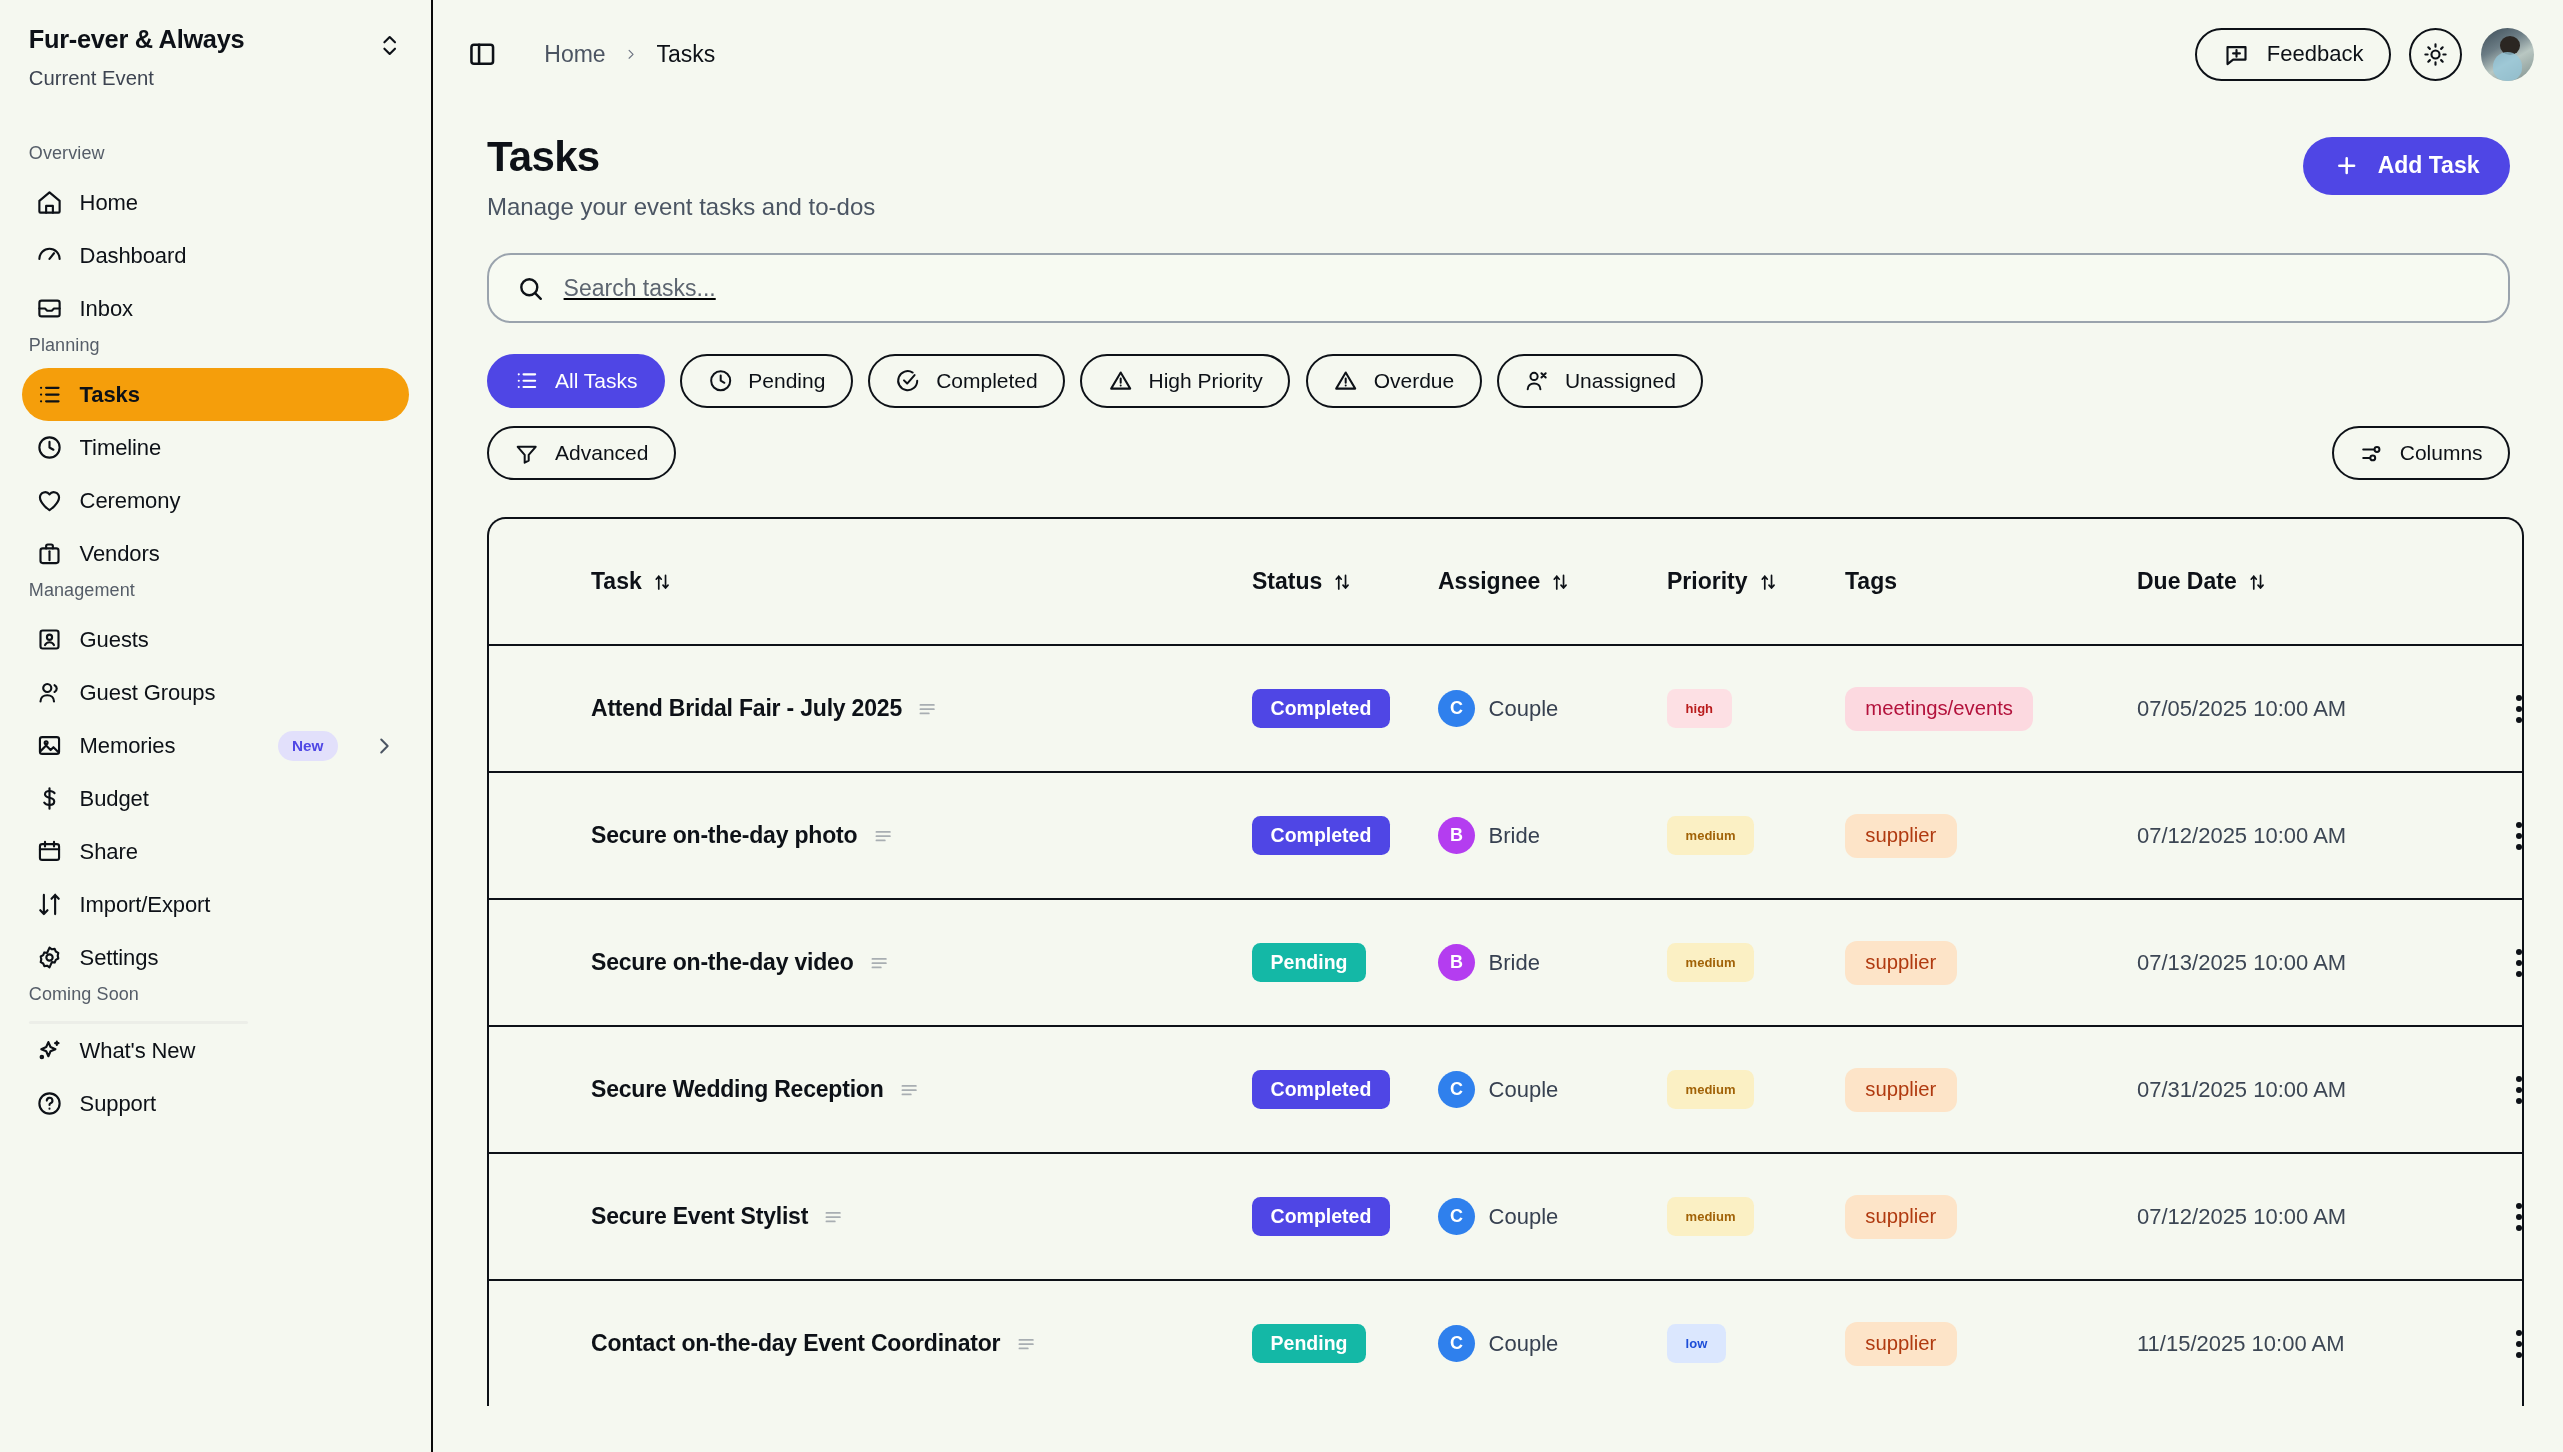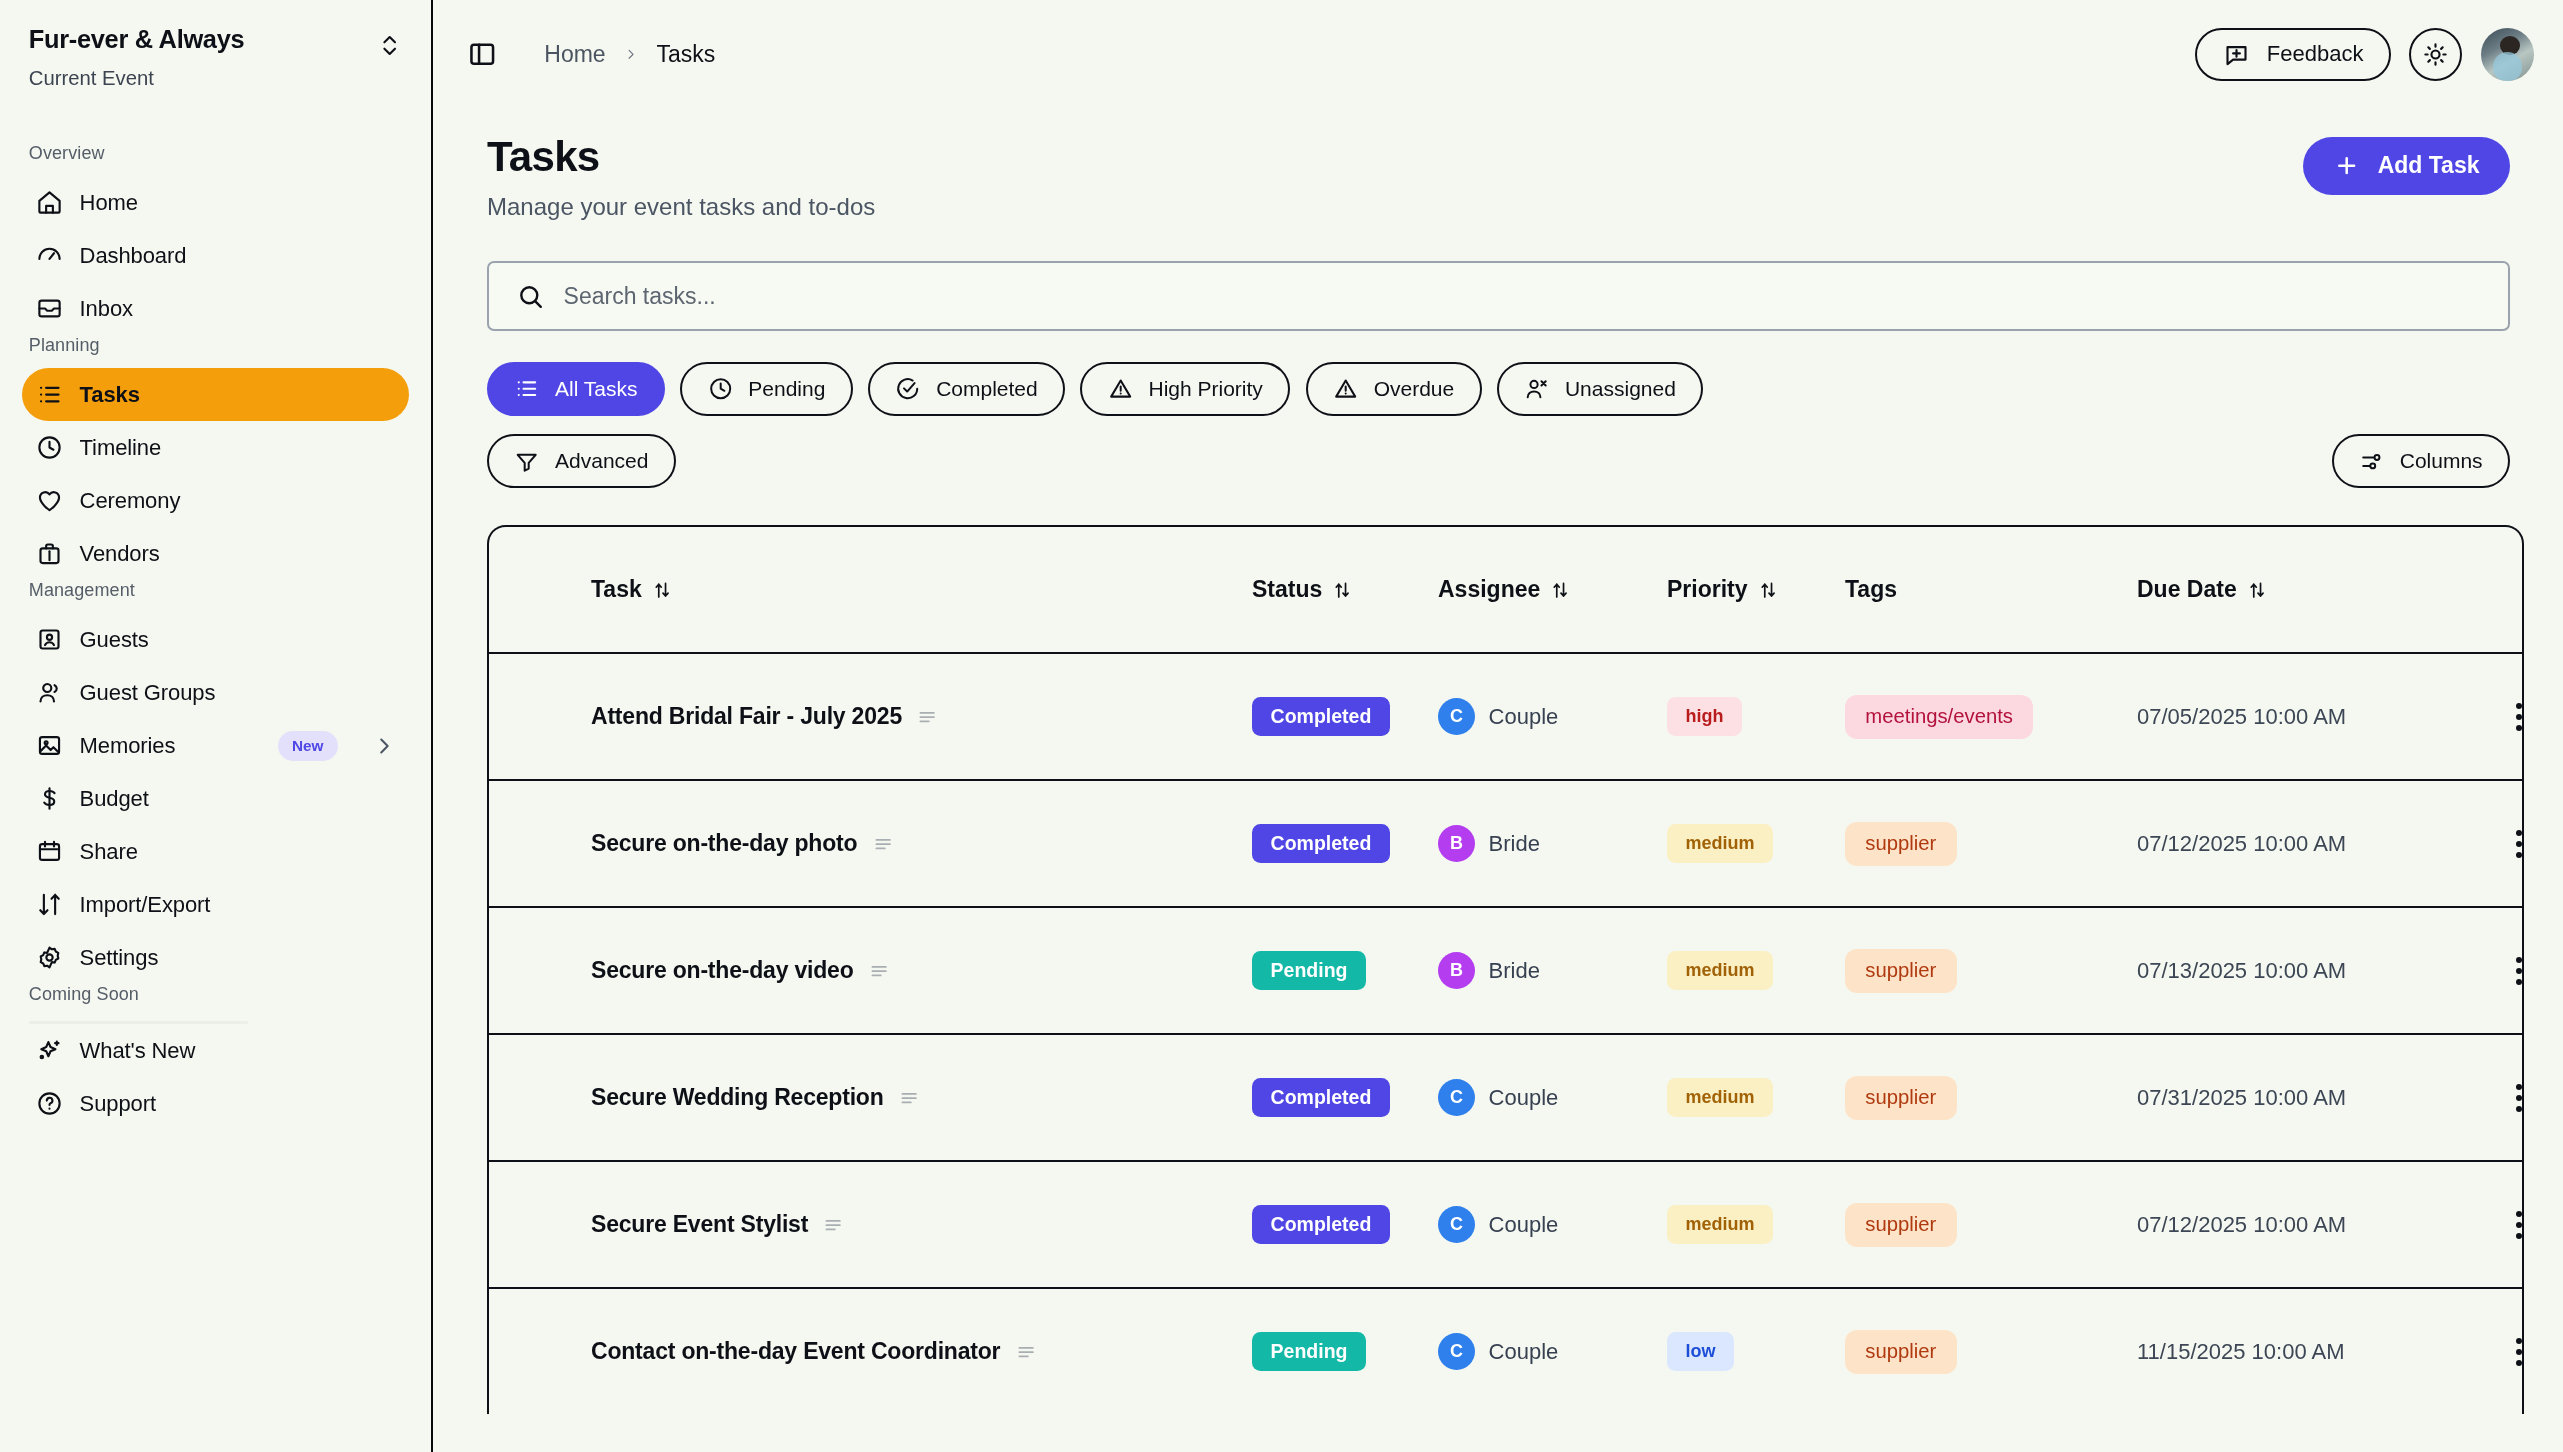--- a/index.html
+++ b/index.html
@@ -109,24 +109,24 @@
 
   .btn-add {
     margin-left: auto; margin-top: 3.4px;
     display: flex; align-items: center; gap: 18.6px;
     height: 58px; padding: 0 30.5px; border-radius: 847px;
     background: #4f46e5; color: #fff; border: none;
     font-size: 23px; font-weight: 600; cursor: pointer;
   }
 
   .searchbar {
-    margin-top: 40px; height: 70px;
-    border: 2.1px solid #9aa3ad; border-radius: 7px;
+    margin-top: 32px; height: 70px;
+    border: 2.1px solid #9aa3ad; border-radius: 24px;
     display: flex; align-items: center; gap: 18.6px; padding: 0 27px;
-    background: #f7faf2; cursor: text;
+    background: #f7faf2; cursor: text; text-decoration: underline;
   }
   .search-ph { font-size: 23px; color: #5d6570; }
 
   .chips-row { display: flex; align-items: center; gap: 15.3px; margin-top: 30.5px; flex-wrap: wrap; }
   .chip {
     display: flex; align-items: center; gap: 15.3px;
     height: 54px; padding: 0 25.4px; border-radius: 847px;
     border: 2.1px solid #0d1117; background: transparent;
     font-size: 21px; color: #0d1117; cursor: pointer; white-space: nowrap;
   }
@@ -175,21 +175,21 @@
     display: flex; align-items: center; justify-content: center;
     color: #fff; font-size: 18px; font-weight: 600;
   }
   .av.blue   { background: #2f80ed; }
   .av.purple { background: #b43df0; }
   .assignee-name { font-size: 22px; color: #374151; }
 
   .prio {
     display: inline-flex; align-items: center; justify-content: center;
     height: 39px; padding: 0 18.6px; border-radius: 8.5px;
-    font-size: 18px; font-weight: 600;
+    font-size: 13px; font-weight: 600;
   }
   .prio.high   { background: #fde0e4; color: #b91c1c; }
   .prio.medium { background: #fbf0c4; color: #a16207; }
   .prio.low    { background: #dbe7fe; color: #1d4ed8; }
 
   .tag {
     display: inline-flex; align-items: center; justify-content: center;
     height: 44px; padding: 0 20.3px; border-radius: 12px;
     font-size: 20.3px; background: #fde4c8; color: #b03a10;
   }

